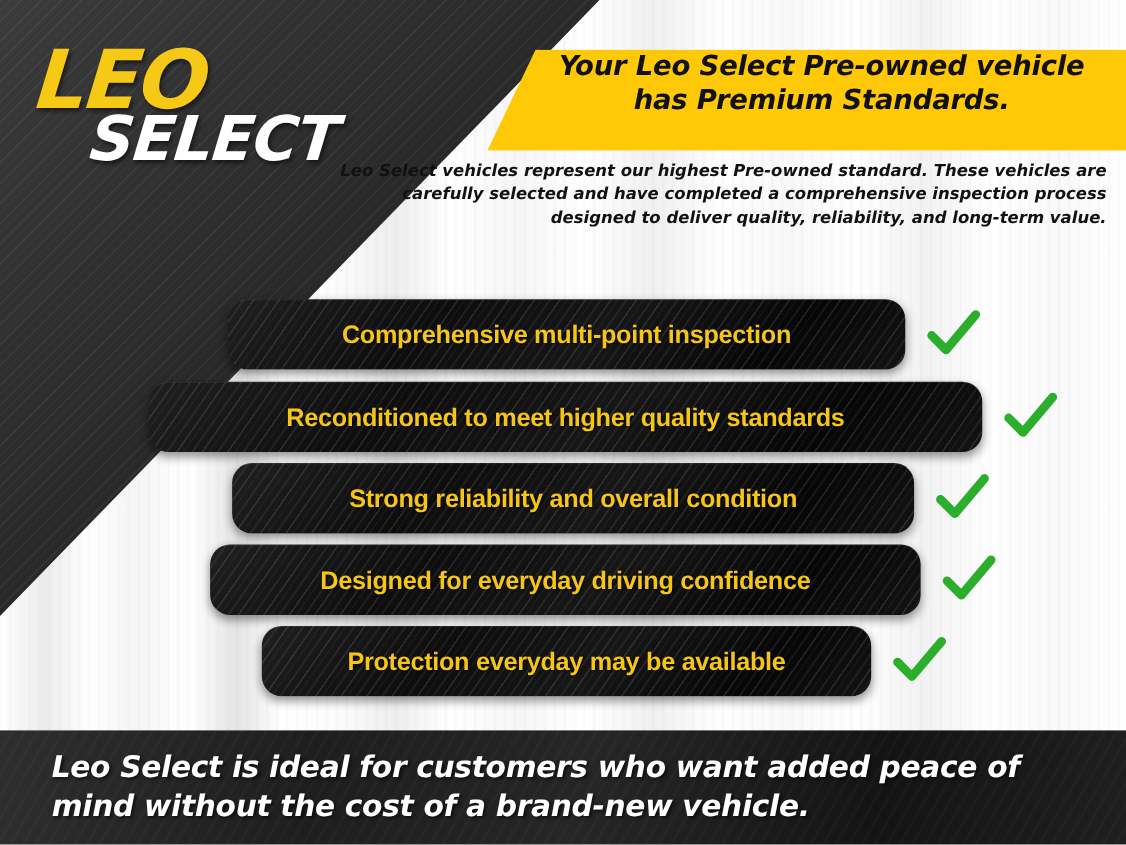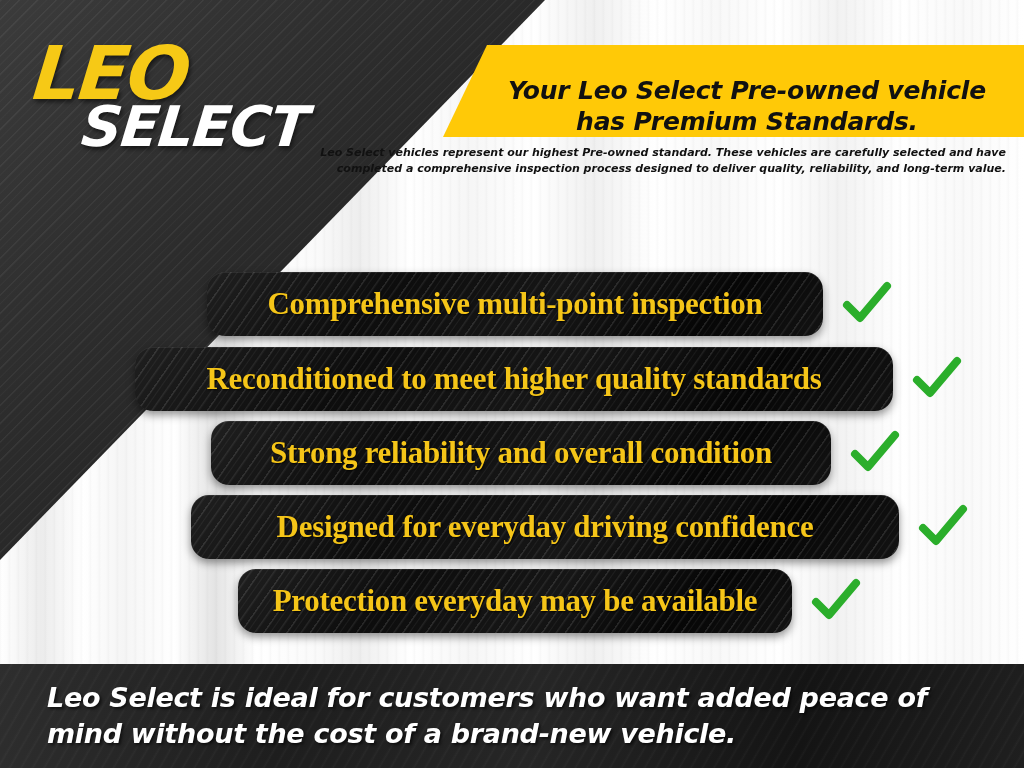--- a/index.html
+++ b/index.html
@@ -76,34 +76,34 @@
     font-family:"DejaVu Sans", sans-serif;
     transform:skewX(-6deg);
     text-shadow:2px 3px 4px rgba(0,0,0,.55);
   }
 
   
   .headline-banner{
     position:absolute;left:430px;top:45px;width:594px;height:92px;
     background:#FFC907;
     clip-path:polygon(57px 0, 594px 0, 594px 92px, 13px 92px);
-    display:flex;align-items:flex-end;justify-content:center;
+    display:flex;align-items:flex-start;justify-content:center;
   }
   .headline-text{
     color:#111111;font-weight:bold;font-style:italic;
     font-size:25px;line-height:1.22;text-align:center;
     font-family:"DejaVu Sans", sans-serif;
     width:530px;margin-left:40px;letter-spacing:-0.2px;
   }
 
   
   .intro{
     position:absolute;left:300px;top:145px;width:706px;
     color:#111111;font-weight:bold;font-style:italic;
-    font-size:11px;line-height:1.42;text-align:right;
+    font-size:15px;line-height:1.42;text-align:right;
     font-family:"DejaVu Sans", sans-serif;
   }
 
   
   .features{position:absolute;left:0;top:268px;width:1024px;}
   .feature-row{position:absolute;display:flex;align-items:center;}
 
   .pill{
     position:relative;border-radius:18px;
     height:64px;display:flex;align-items:center;justify-content:center;
@@ -117,22 +117,22 @@
       rgba(255,255,255,0.11) 0px, rgba(255,255,255,0.11) 1px,
       rgba(255,255,255,0) 2px, rgba(255,255,255,0) 5px,
       rgba(255,255,255,0.055) 6px, rgba(255,255,255,0) 7px,
       rgba(255,255,255,0) 11px,
       rgba(255,255,255,0.085) 12px, rgba(255,255,255,0) 14px,
       rgba(255,255,255,0) 19px);
     pointer-events:none;
   }
   .pill-label{
     position:relative;z-index:2;
-    color:#F5C518;font-weight:bold;font-size:31px;
-    font-family:Liberation Serif, serif;
+    color:#F5C518;font-weight:bold;font-size:23px;
+    font-family:Liberation Sans, sans-serif;
     letter-spacing:-0.3px;white-space:nowrap;
     text-shadow:1px 1px 2px rgba(0,0,0,.8);
   }
   .check{width:52px;height:52px;flex:0 0 52px;margin-left:18px;}
   .check svg{display:block;width:52px;height:52px;}
 
   
   .footer-banner{
     position:absolute;left:0;bottom:0;width:1024px;height:104px;
     background:linear-gradient(100deg,#2e2e2e 0%,#1e1e1e 28%,#262626 52%,#141414 78%,#1f1f1f 100%);
@@ -202,21 +202,21 @@
         <span class="pill-label">Strong reliability and overall condition</span>
       </div>
       <span class="check">
         <svg viewBox="0 0 52 52">
             <path d="M6 27 L19 40 L46 8" fill="none" stroke="#2BAE2B" stroke-width="8" stroke-linecap="round" stroke-linejoin="round"></path>
           </svg>
       </span>
     </div>
 
     <div class="feature-row" style="left:191px;top:227px;">
-      <div class="pill" style="width:708px;">
+      <div class="pill" style="width:646px;">
         <span class="pill-label">Designed for everyday driving confidence</span>
       </div>
       <span class="check">
         <svg viewBox="0 0 52 52">
             <path d="M6 27 L19 40 L46 8" fill="none" stroke="#2BAE2B" stroke-width="8" stroke-linecap="round" stroke-linejoin="round"></path>
           </svg>
       </span>
     </div>
 
     <div class="feature-row" style="left:238px;top:301px;">

